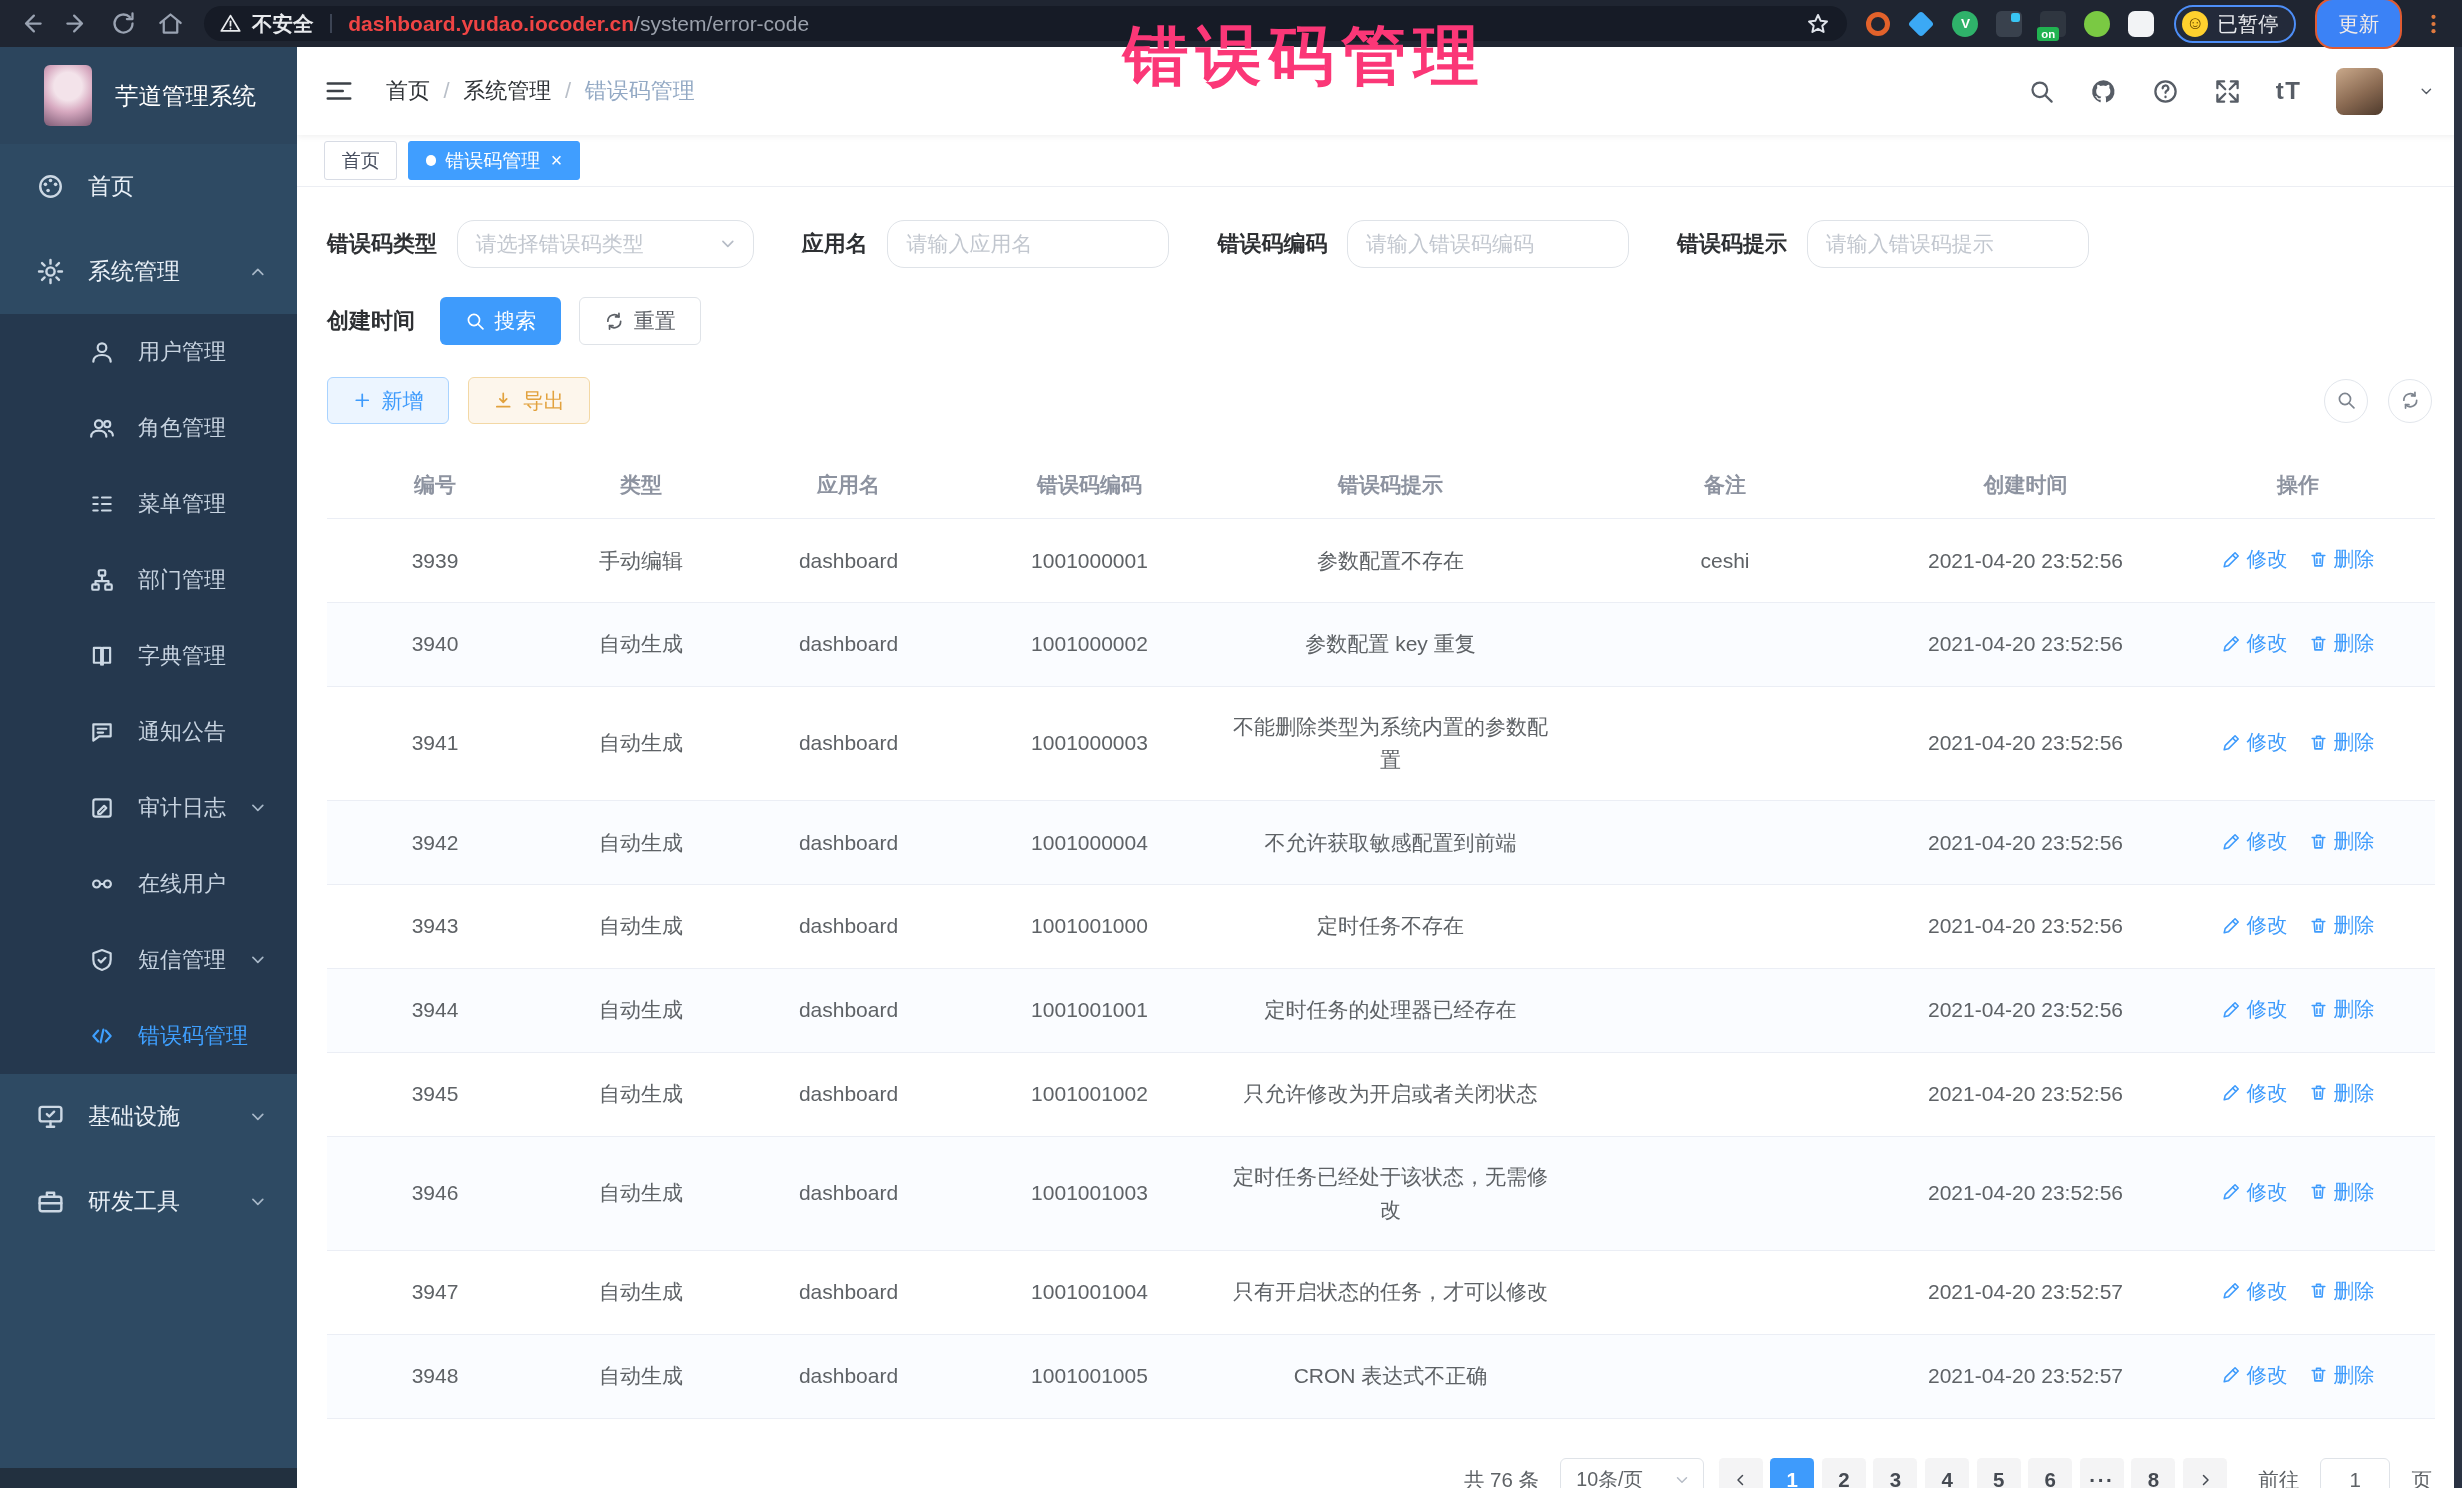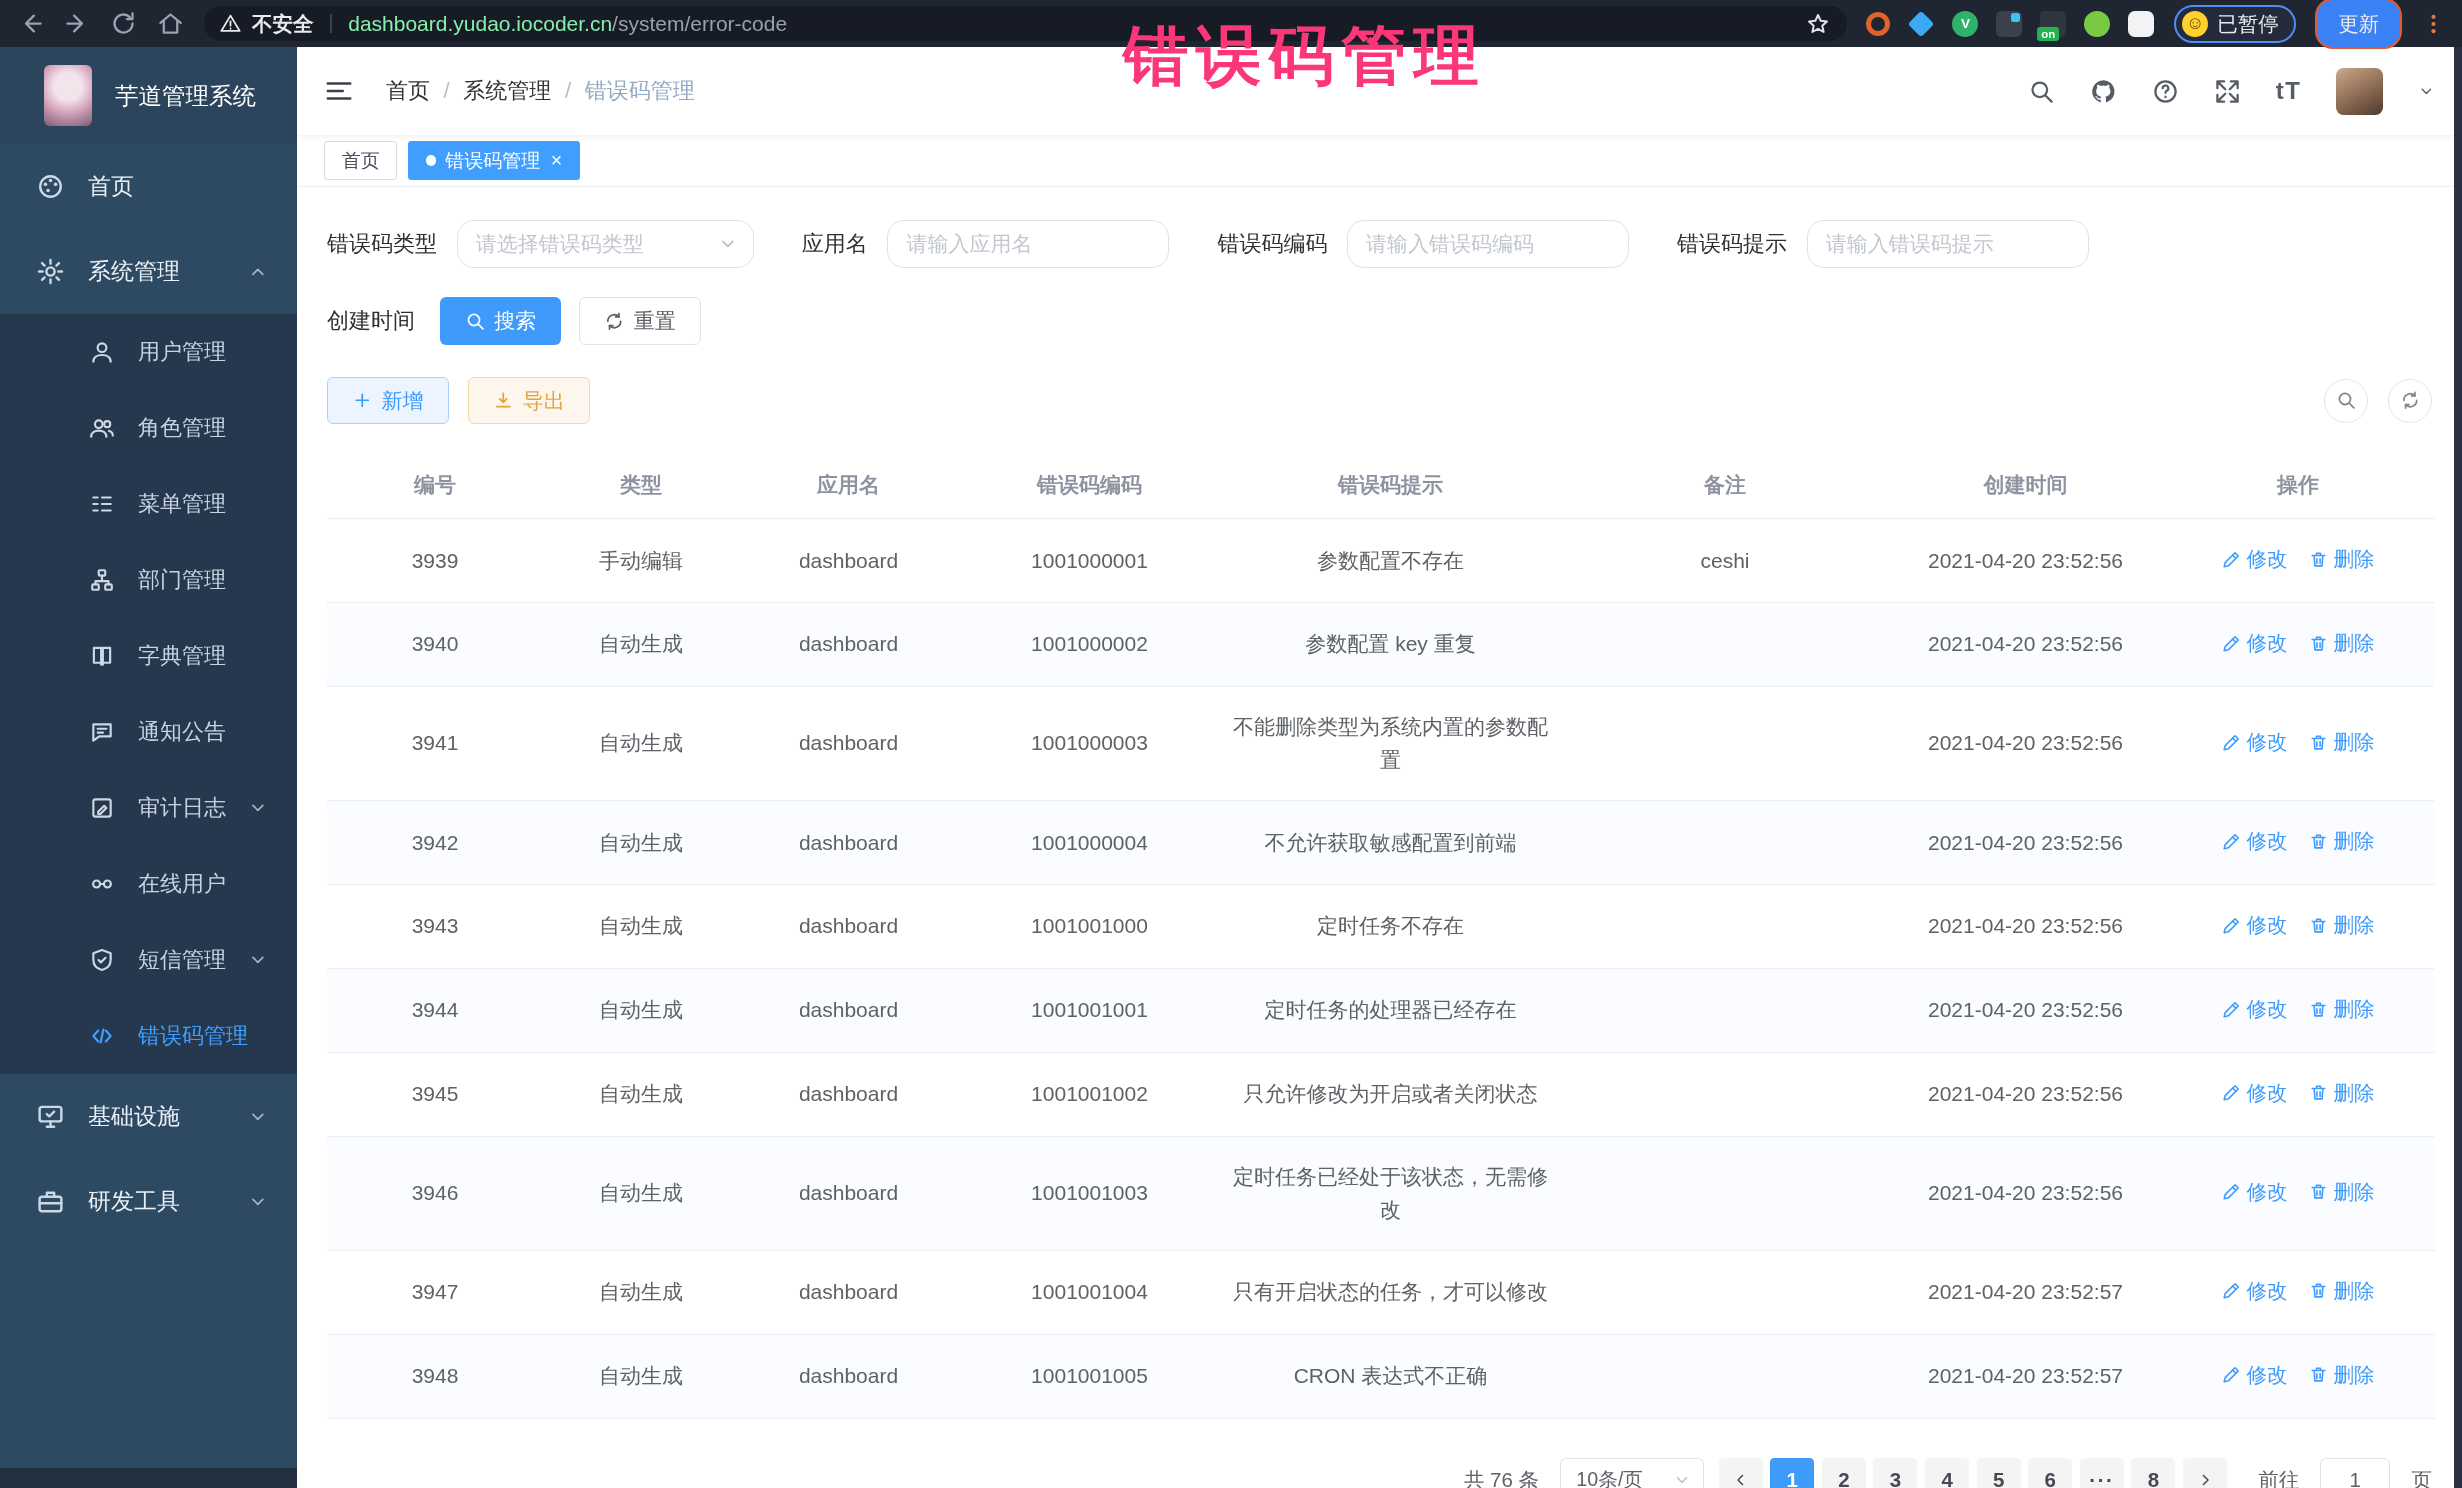--- a/index.html
+++ b/index.html
@@ -13,21 +13,21 @@
 
   
   .browser{height:47px;background:#1f2531;display:flex;align-items:center;padding:0 17px;gap:19.7px;position:relative;z-index:5}
   .nav-ic{width:27px;height:27px;color:#9aa3b2;flex:0 0 auto}
   .addr-pill{flex:1;height:35px;background:#161b26;border-radius:17.4px;display:flex;align-items:center;
     padding:0 16.7px;gap:10.6px;min-width:0}
   .addr-pill .warn{width:21px;height:21px;color:#e8eaed}
   .sec-label{color:#e8eaed;font-size:20.5px;font-weight:600;white-space:nowrap}
   .addr-div{width:1.5px;height:19.7px;background:#3c4454;margin:0 6px}
   .url{font-size:21px;white-space:nowrap;overflow:hidden}
-  .url .host{color:#86efac;font-weight:400}
+  .url .host{color:#ef4444;font-weight:700}
   .url .path{color:#9aa0ab}
   .addr-sp{flex:1}
   .star{width:24px;height:24px;color:#dfe3ea}
   .ext-row{display:flex;align-items:center;gap:18px}
   .ext{width:26px;height:26px;display:inline-flex;align-items:center;justify-content:center;
     font-size:13.6px;font-weight:700;color:#fff;position:relative;flex:0 0 auto}
   .ext-ring{border:5.3px solid;border-radius:50%;background:transparent!important;width:24px;height:24px}
   .ext-diamond{transform:rotate(45deg) scale(.72);border-radius:4.5px}
   .ext-circle{border-radius:50%}
   .ext-grid{border-radius:5.3px}
@@ -87,21 +87,21 @@
     border-radius:3px;font-size:19px;color:#495060;background:#fff;white-space:nowrap}
   .tag.active{background:#409eff;border-color:#409eff;color:#fff}
   .tag .dot{width:10.6px;height:10.6px;border-radius:50%;background:#fff;margin-right:9px}
   .tag .close{margin-left:10.6px;font-size:19.7px}
 
   .content{padding:33px 30px 0 30px}
 
   .filter-row{display:flex;align-items:center}
   .filter-row + .filter-row{margin-top:29px}
   .f-group{display:flex;align-items:center;margin-right:48px}
-  .f-label{font-size:22px;font-weight:400;color:#2e3033;margin-right:19.7px;white-space:nowrap}
+  .f-label{font-size:22px;font-weight:700;color:#2e3033;margin-right:19.7px;white-space:nowrap}
   .inp,.sel,.date-box{height:48px;border:1.5px solid #dfe3e8;border-radius:17px;background:#fff;font-size:21px}
   .inp{padding:0 18px;color:#5e6266;width:282px}
   .inp::placeholder{color:#c2c7cf}
   .sel{width:297px;display:flex;align-items:center;padding:0 15px 0 18px}
   .sel .ph{flex:1;color:#c2c7cf}
   .sel .sel-caret{width:19.7px;height:19.7px;color:#b6bcc6}
   .date-box{width:356px;display:flex;align-items:center;padding:0 13.6px;color:#c2c7cf}
   .date-box .cal{width:23px;height:23px;color:#b6bcc6;margin-right:12px}
   .date-box .dph{flex:1;text-align:center}
   .date-box .dsep{color:#6b7078;padding:0 4.5px}

